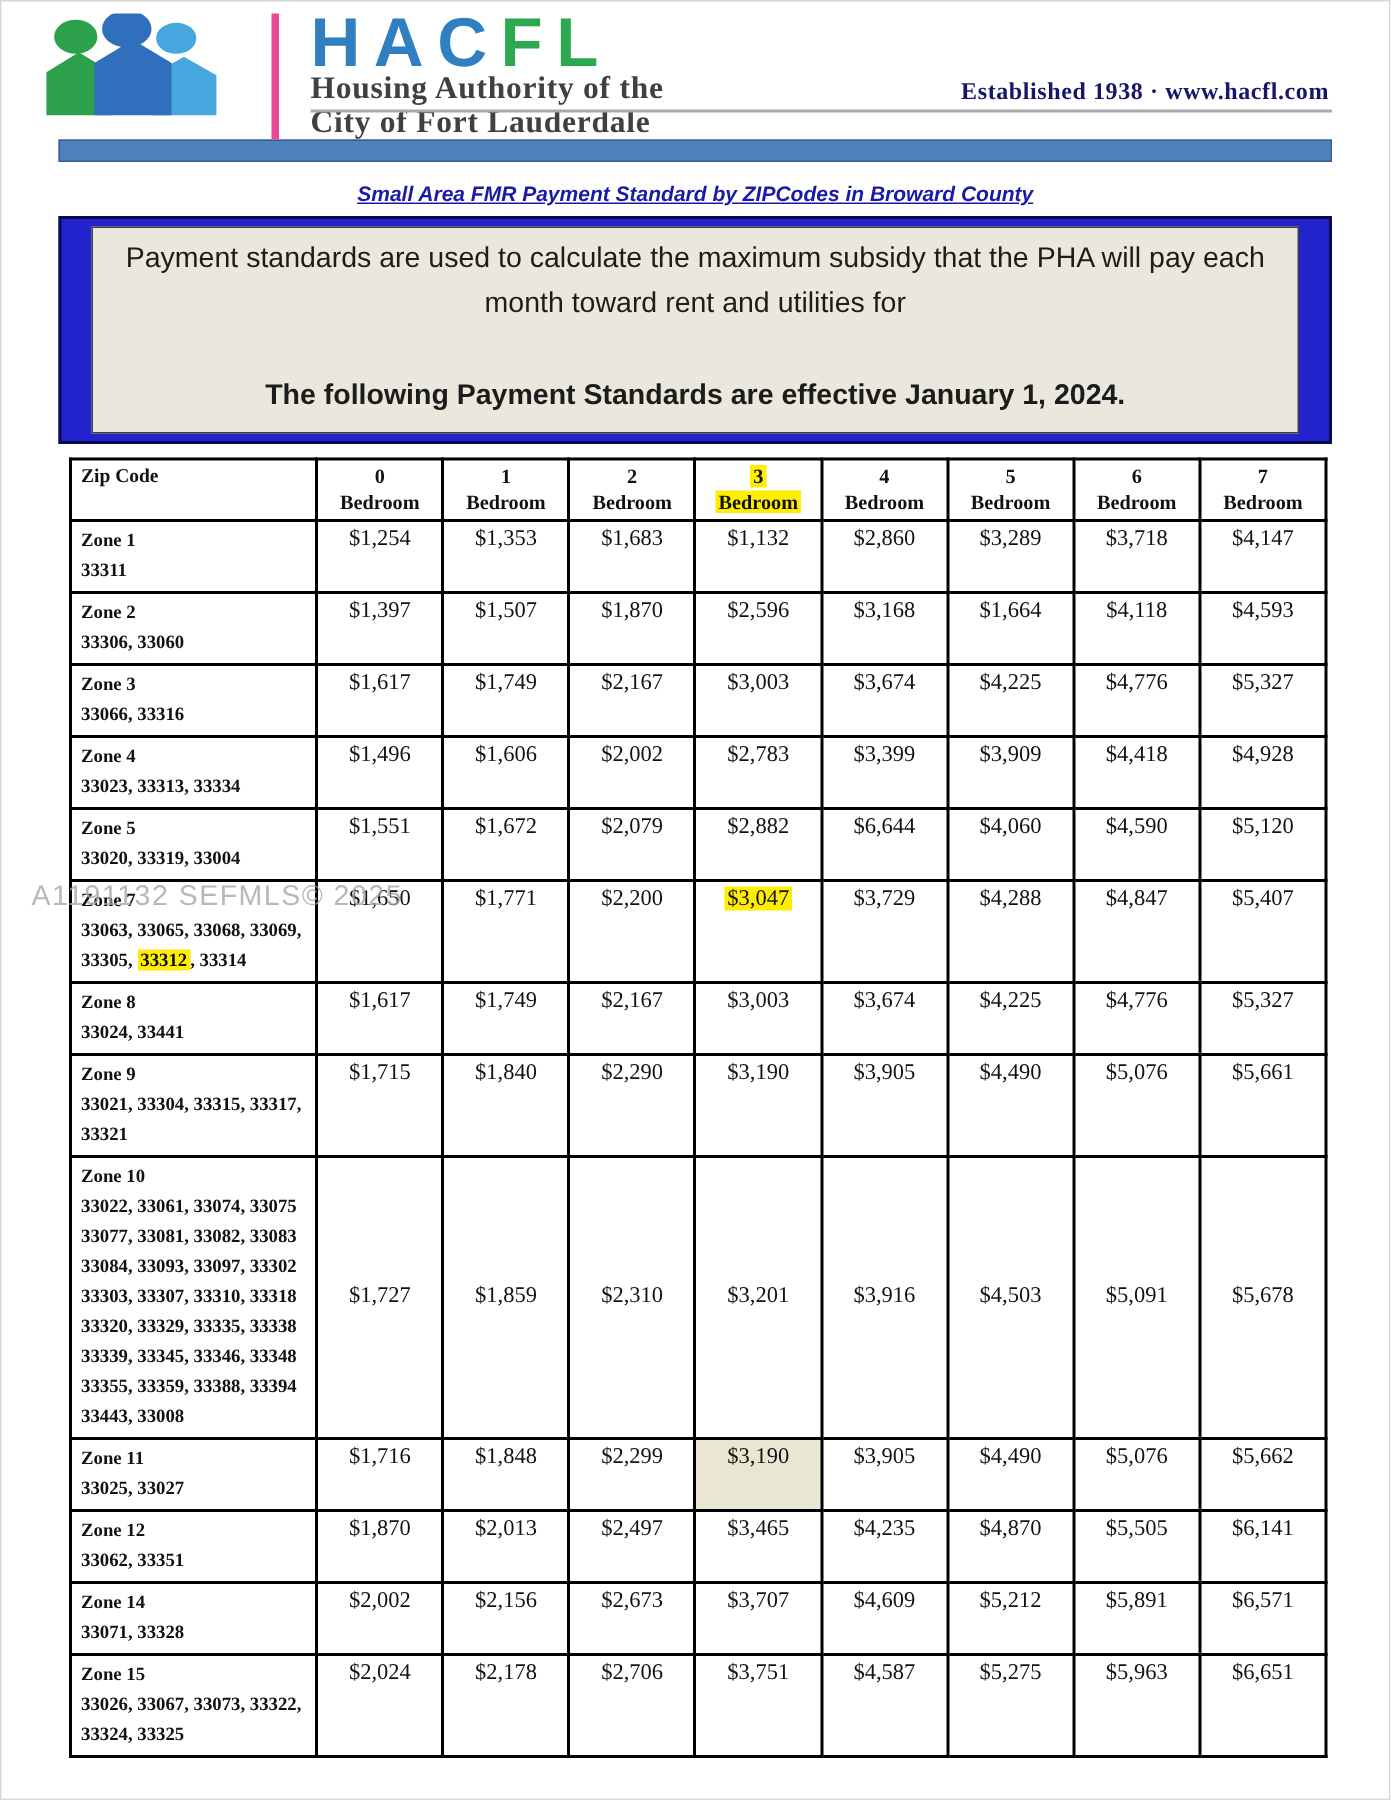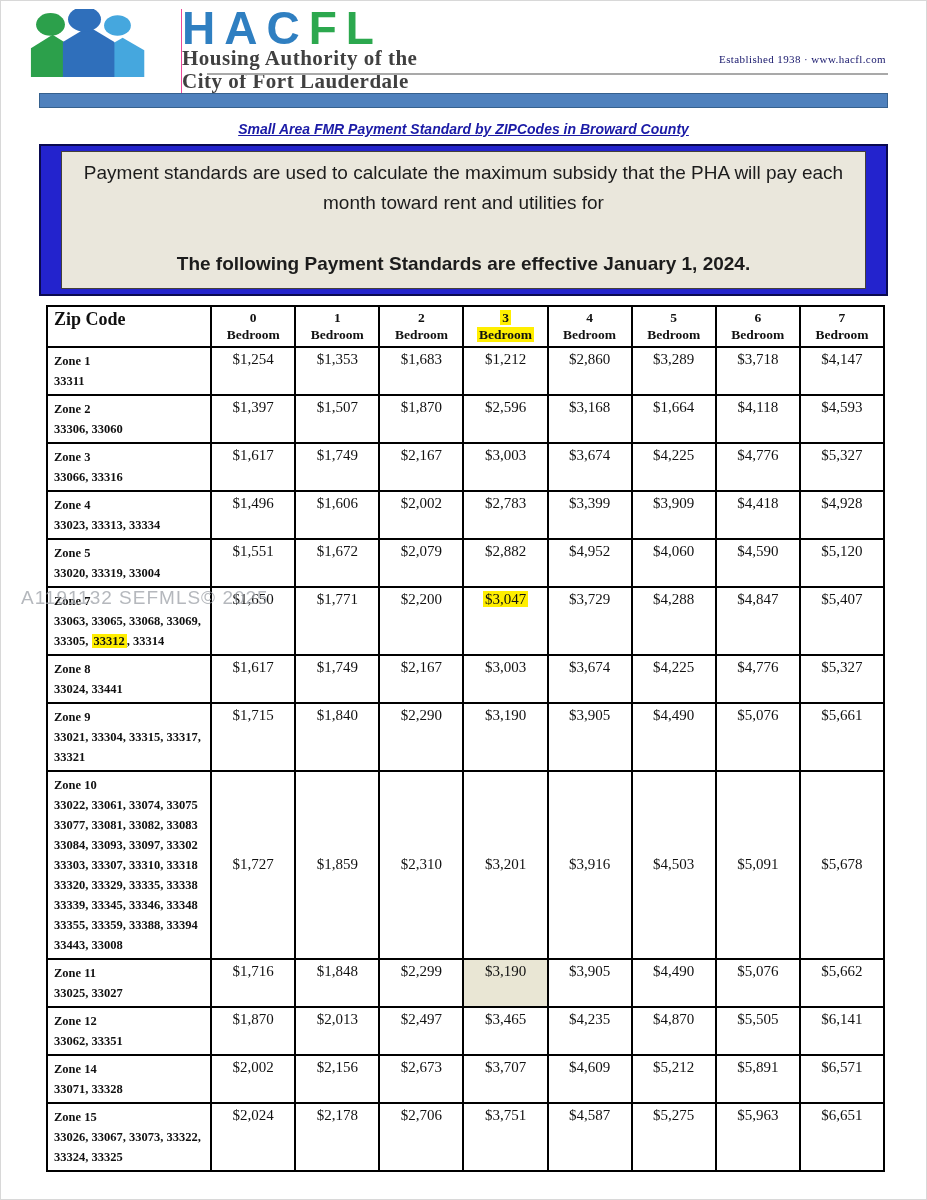--- a/index.html
+++ b/index.html
@@ -3,44 +3,44 @@
 <meta charset="utf-8">
 <style>
   html,body{margin:0;padding:0;background:#f2f2f2;}
   .page{position:relative;width:927px;height:1200px;background:#ffffff;border:1px solid #d8d8d8;
         box-sizing:border-box;overflow:hidden;font-family:"Liberation Serif",serif;color:#111;}
 
   
   .header{position:relative;height:92px;}
   .header-inner{display:flex;align-items:flex-start;padding:8px 0 0 24px;}
   .logo-mark{width:152px;height:68px;flex:0 0 auto;}
-  .brand{margin-left:4px;border-left:1px solid #ec4899;padding-left:0;}
+  .brand{margin-left:4px;border-left:5px solid #ec4899;padding-left:21px;}
   .acronym{font-family:"Liberation Sans",sans-serif;font-weight:bold;font-size:46px;line-height:38px;letter-spacing:9px;}
   .acronym .blue{color:#2f7fc1;}
   .acronym .green{color:#2ca84e;}
   .org{font-weight:bold;font-size:21px;line-height:23px;color:#404040;letter-spacing:.5px;}
-  .established{position:absolute;right:40px;top:52px;font-size:11px;font-weight:normal;color:#16166b;letter-spacing:.4px;}
+  .established{position:absolute;right:40px;top:52px;font-size:16px;font-weight:bold;color:#16166b;letter-spacing:.4px;}
   .header-rule{position:absolute;left:206px;right:38px;top:72px;border-bottom:2px solid #a9a9a9;}
   .blue-bar{margin:0 38px;height:13px;background:#4f81bd;border:1px solid #36618e;}
 
   
   .doc-title{margin-top:13px;text-align:center;font-family:"Liberation Sans",sans-serif;
              font-style:italic;font-weight:bold;font-size:14px;color:#1a1aa6;text-decoration:underline;}
   .info-frame{margin:7px 38px 0;background:#2323cd;border:2px solid #0a0a50;padding:5px 20px;box-sizing:border-box;}
   .info-inner{background:#eae7dc;border:1px solid #44403a;padding:6px 12px 8px;text-align:center;
               font-family:"Liberation Sans",sans-serif;font-size:19px;line-height:1.6;color:#1c1c1c;}
   .info-bold{font-weight:bold;}
 
   
   .table-wrap{margin:9px 38px 0 45px;}
   table{border-collapse:collapse;width:839px;table-layout:fixed;}
   .c-zip{width:164px;}
   .c-bed{width:84px;}
   th,td{border:2px solid #000;}
-  th.zip-h{text-align:left;vertical-align:top;padding:2px 6px;font-size:18px;font-weight:bold;}
+  th.zip-h{text-align:left;vertical-align:top;padding:2px 6px;font-size:13px;font-weight:bold;}
   th.bed-h{text-align:center;vertical-align:top;padding:2px 2px;font-size:13.5px;font-weight:bold;line-height:1.3;}
   td.zone-cell{text-align:left;vertical-align:top;padding:2px 6px 4px;line-height:1.25;}
   .zone-name,.zone-zips{font-weight:bold;font-size:12.5px;}
   td.val-cell{text-align:center;vertical-align:top;padding:3px 2px 12px;font-size:15px;}
   td.val-cell.mid{vertical-align:middle;padding:3px 2px;}
   .hl{background:#ffee00;padding:0 2px;}
   td.shaded{background:#e9e6d4;}
 
   
   .watermark{position:absolute;left:20px;top:586px;font-family:"Liberation Sans",sans-serif;
@@ -105,21 +105,21 @@
             <th class="bed-h"><span>4</span><br><span>Bedroom</span></th>
             <th class="bed-h"><span>5</span><br><span>Bedroom</span></th>
             <th class="bed-h"><span>6</span><br><span>Bedroom</span></th>
             <th class="bed-h"><span>7</span><br><span>Bedroom</span></th>
           </tr>
           <tr>
             <td class="zone-cell"><span class="zone-name">Zone 1</span><br><span class="zone-zips">33311</span></td>
             <td class="val-cell">$1,254</td>
             <td class="val-cell">$1,353</td>
             <td class="val-cell">$1,683</td>
-            <td class="val-cell">$1,212</td>
+            <td class="val-cell">$1,132</td>
             <td class="val-cell">$2,860</td>
             <td class="val-cell">$3,289</td>
             <td class="val-cell">$3,718</td>
             <td class="val-cell">$4,147</td>
           </tr>
           <tr>
             <td class="zone-cell"><span class="zone-name">Zone 2</span><br><span class="zone-zips">33306, 33060</span></td>
             <td class="val-cell">$1,397</td>
             <td class="val-cell">$1,507</td>
             <td class="val-cell">$1,870</td>
@@ -150,21 +150,21 @@
             <td class="val-cell">$3,909</td>
             <td class="val-cell">$4,418</td>
             <td class="val-cell">$4,928</td>
           </tr>
           <tr>
             <td class="zone-cell"><span class="zone-name">Zone 5</span><br><span class="zone-zips">33020, 33319, 33004</span></td>
             <td class="val-cell">$1,551</td>
             <td class="val-cell">$1,672</td>
             <td class="val-cell">$2,079</td>
             <td class="val-cell">$2,882</td>
-            <td class="val-cell">$4,952</td>
+            <td class="val-cell">$6,644</td>
             <td class="val-cell">$4,060</td>
             <td class="val-cell">$4,590</td>
             <td class="val-cell">$5,120</td>
           </tr>
           <tr>
             <td class="zone-cell"><span class="zone-name">Zone 7</span><br><span class="zone-zips">33063, 33065, 33068, 33069,<br>33305, <span class="hl">33312</span>, 33314</span></td>
             <td class="val-cell">$1,650</td>
             <td class="val-cell">$1,771</td>
             <td class="val-cell">$2,200</td>
             <td class="val-cell"><span class="hl">$3,047</span></td>

